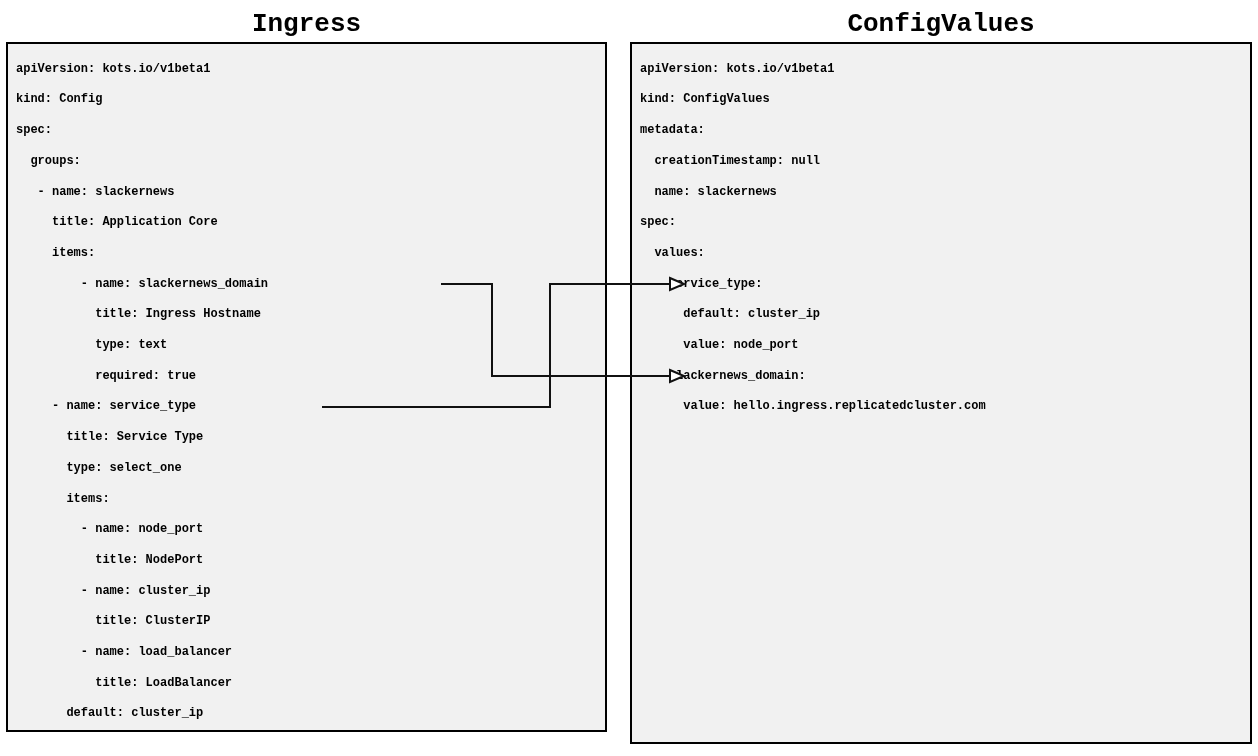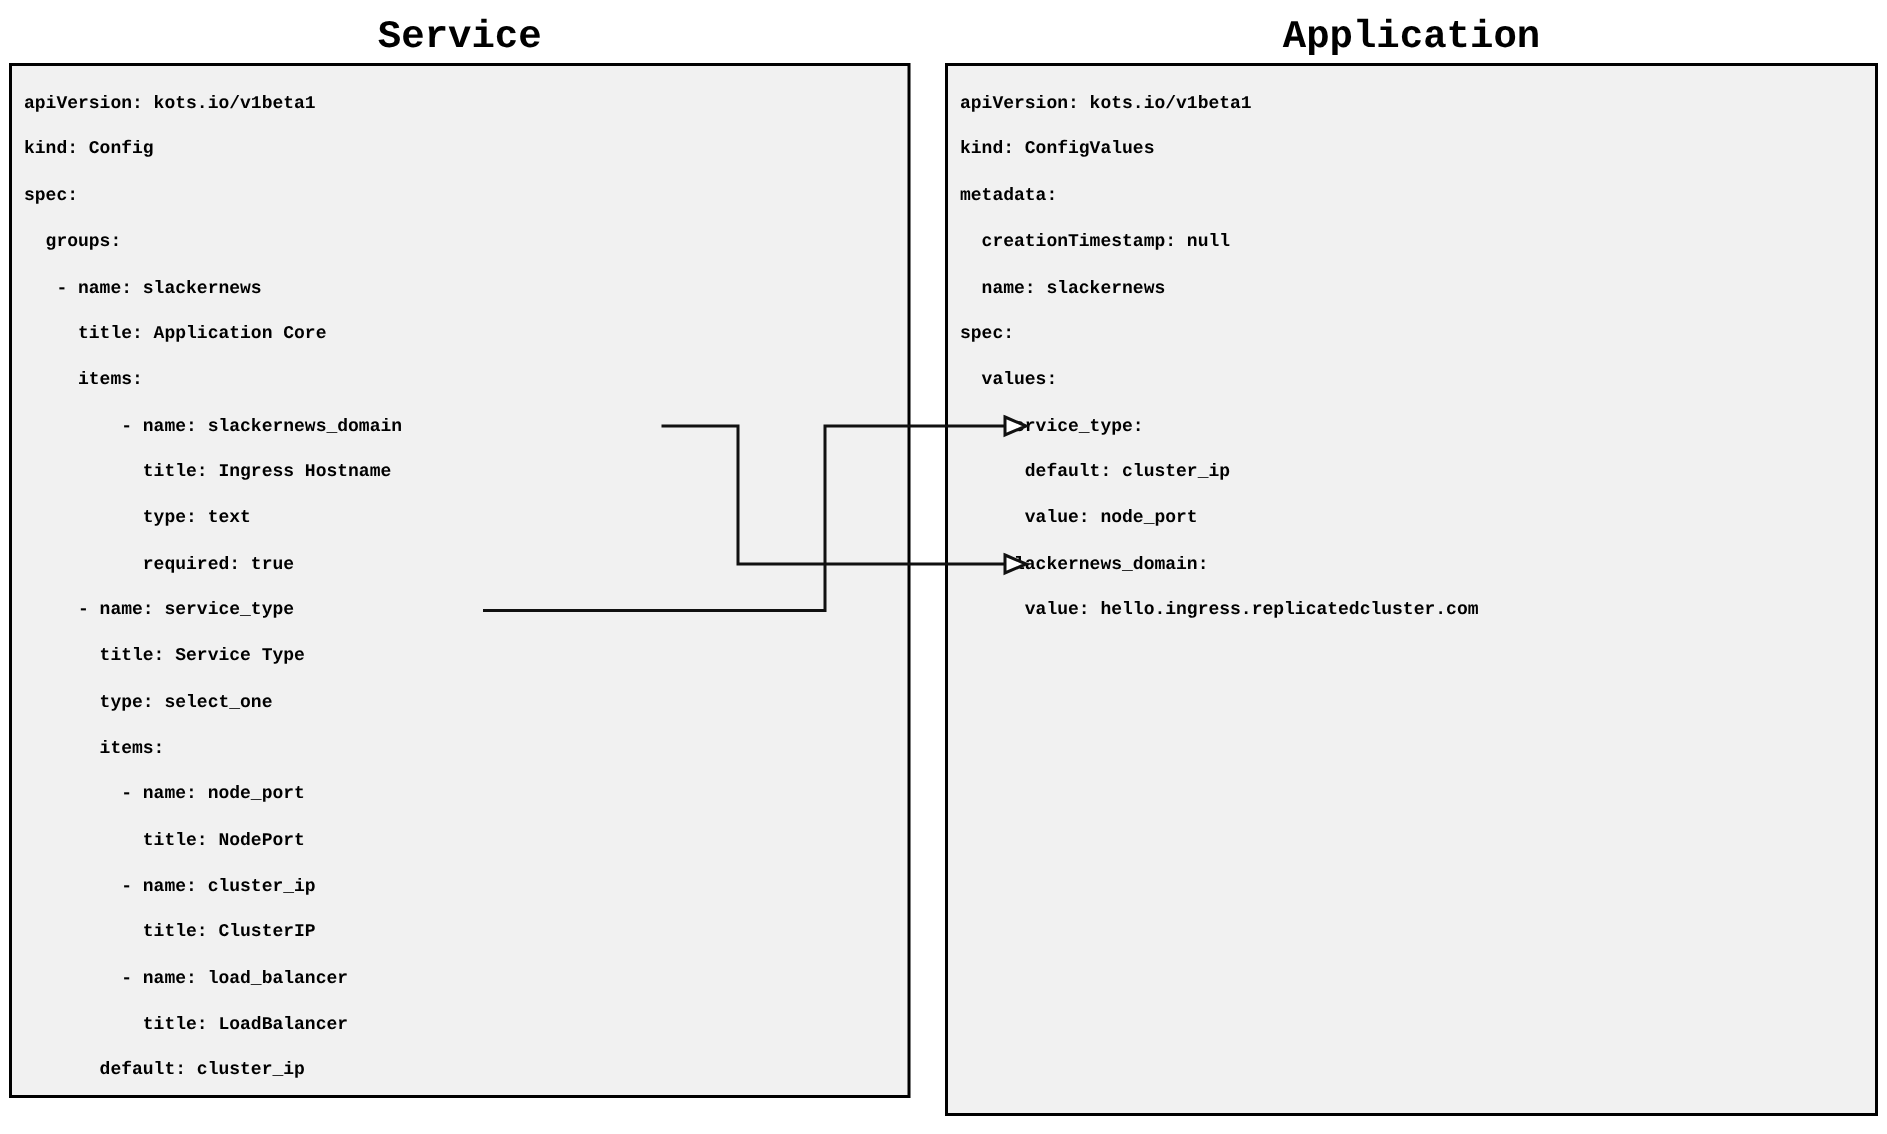--- a/index.html
+++ b/index.html
@@ -75,23 +75,23 @@
     fill:#ffffff;
     stroke:var(--connector);
     stroke-width:2px;
   }
 </style>
 </head>
 <body>
 
 <div id="canvas">
 
-  <div id="config-title" class="panel-title">Service</div>
+  <div id="config-title" class="panel-title">Ingress</div>
 
-  <div id="configvalues-title" class="panel-title">Application</div>
+  <div id="configvalues-title" class="panel-title">ConfigValues</div>
 
   <pre id="config-panel" class="yaml-panel">apiVersion: kots.io/v1beta1
 kind: Config
 spec:
   groups:
    - name: slackernews
      title: Application Core
      items:
          - name: slackernews_domain
            title: Ingress Hostname

